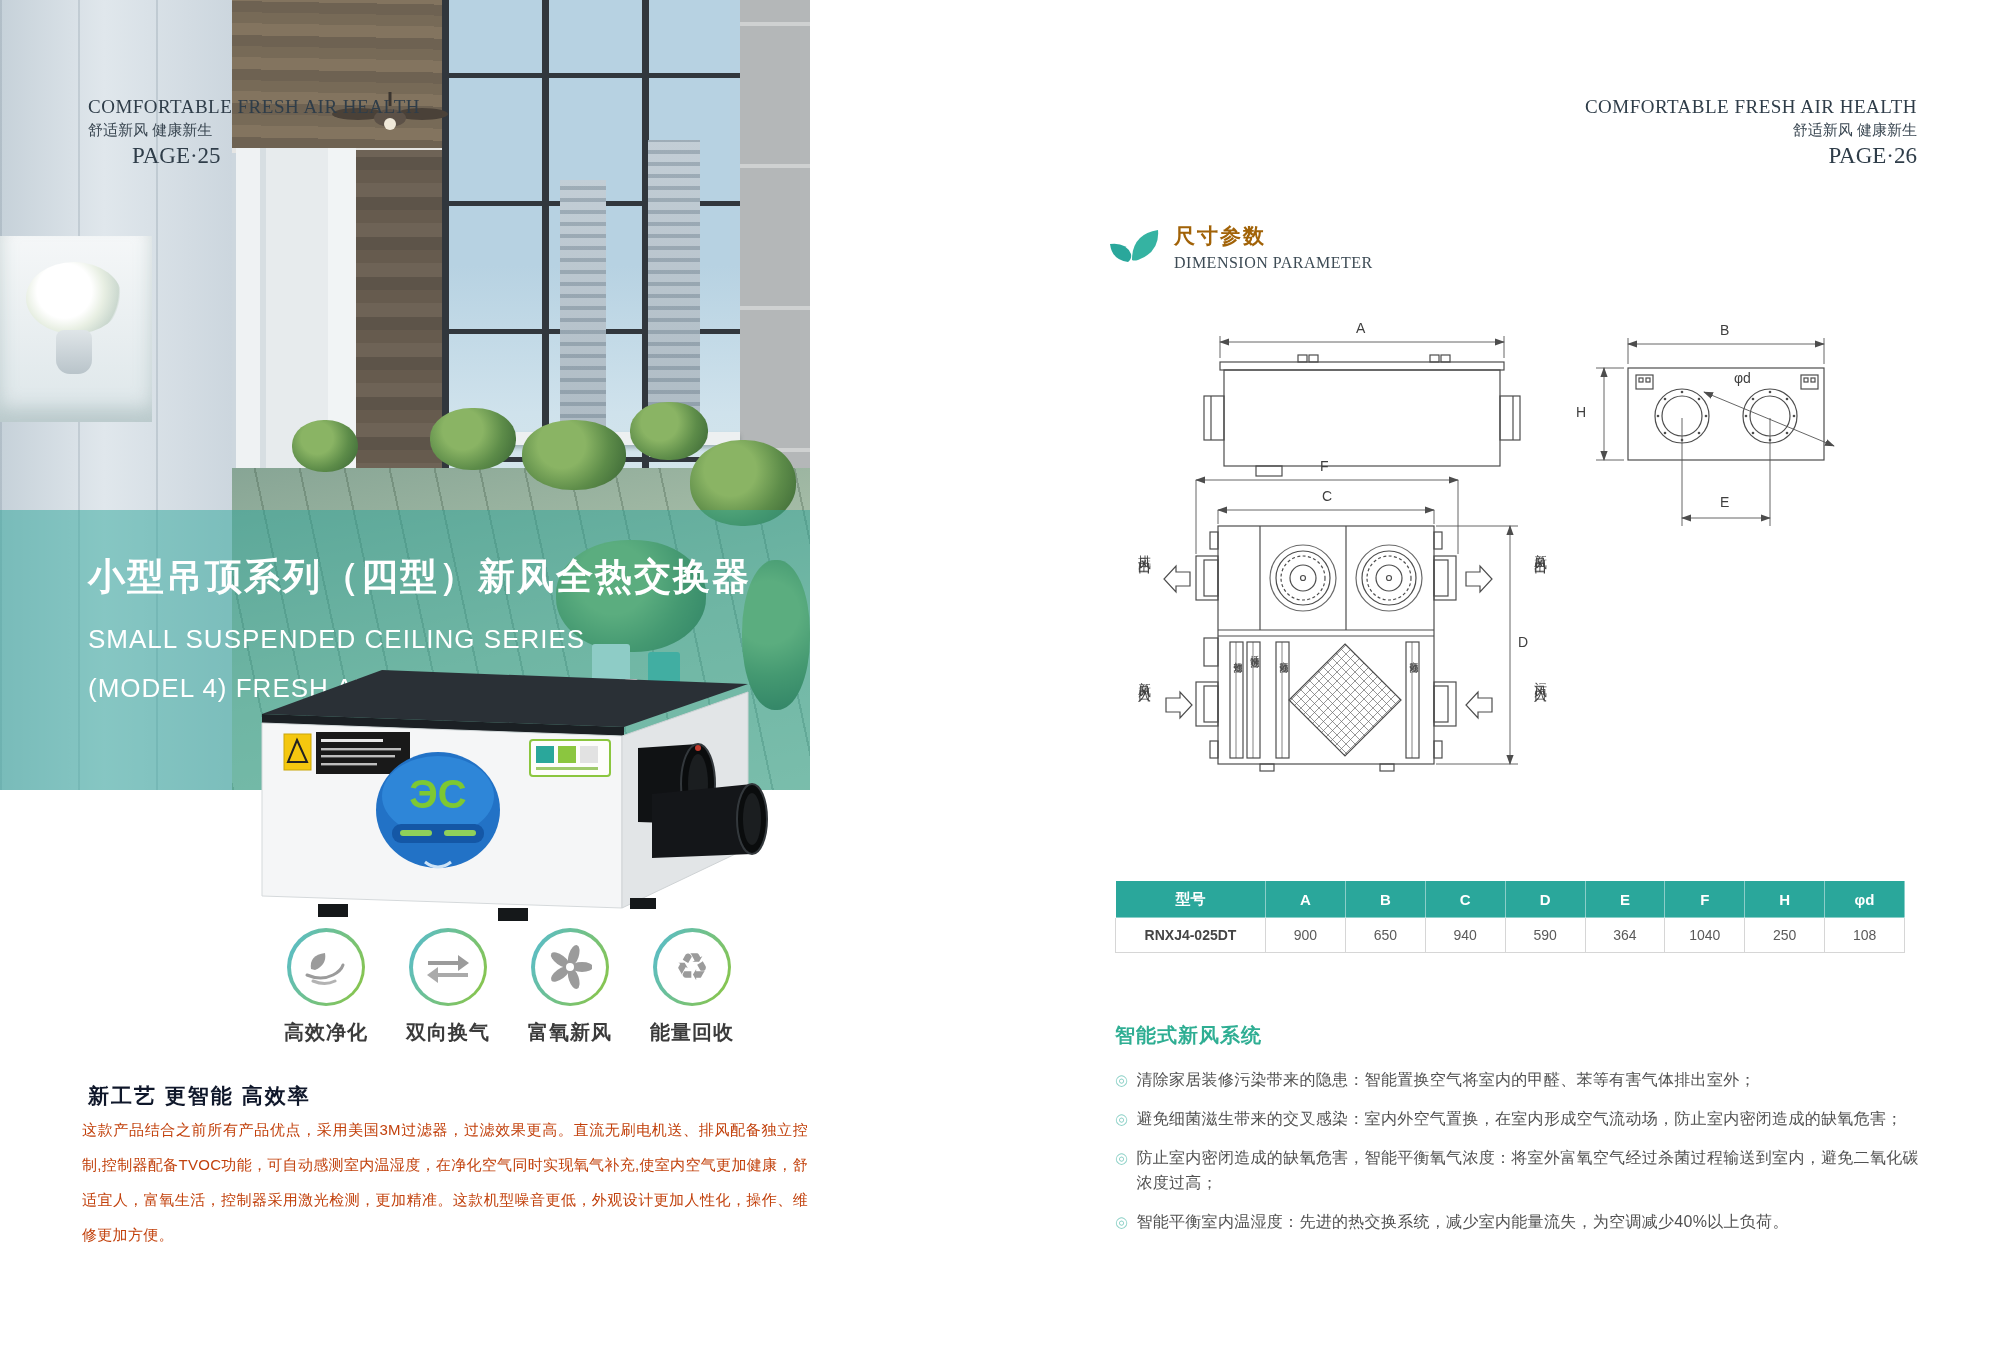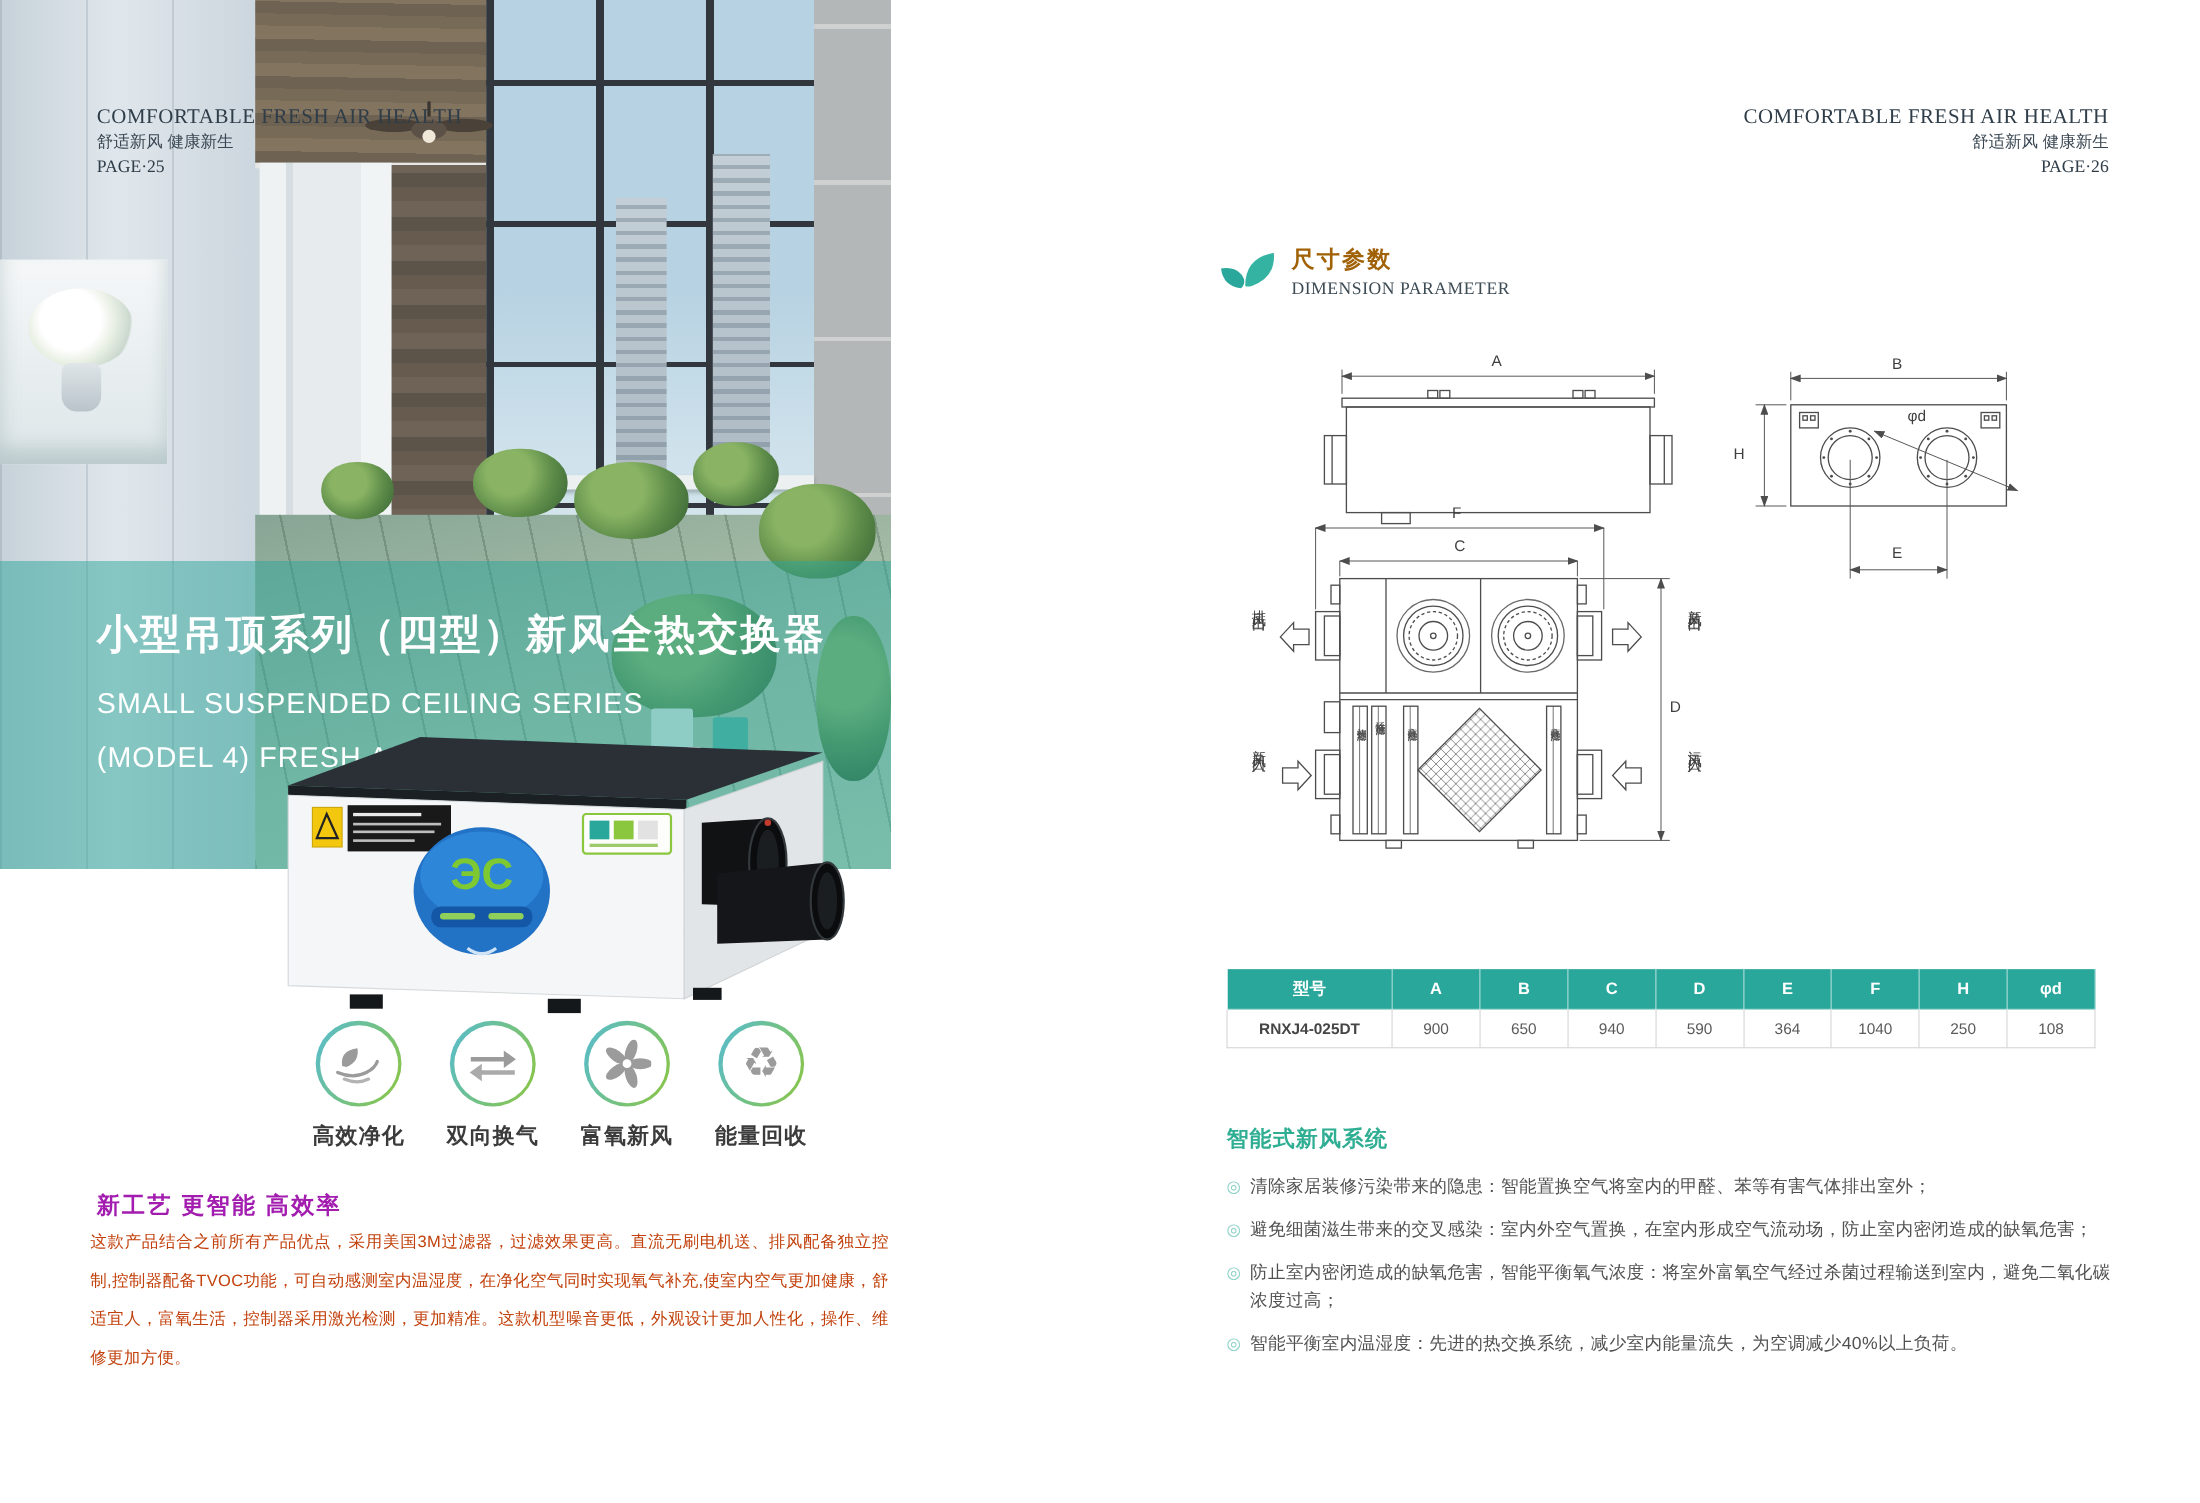--- a/index.html
+++ b/index.html
@@ -50,35 +50,35 @@
   .band{position:absolute;left:0;top:510px;width:810px;height:280px;background:rgba(44,166,154,.50);}
   .hero{position:absolute;left:88px;top:552px;color:#ffffff;}
   .hero h1{margin:0;font-size:37px;font-weight:700;letter-spacing:2px;}
   .hero .en{font-size:26px;font-weight:400;letter-spacing:1px;margin-top:22px;}
   .hero .en + .en{margin-top:18px;}
 
   
   .hdr{line-height:1.25;}
   .hdr .en{font-family:"Liberation Serif",serif;font-size:19px;color:#2f3d49;letter-spacing:.5px;}
   .hdr .cn{font-size:15px;color:#3a4752;margin-top:2px;}
-  .hdr .pg{font-family:"Liberation Serif",serif;font-size:16px;color:#2f3d49;margin-top:2px;}
+  .hdr .pg{font-family:"Liberation Serif",serif;font-size:23px;color:#2f3d49;margin-top:2px;margin-left:44px;}
   .hdr-left{left:88px;top:95px;}
   .hdr-right{right:83px;top:95px;text-align:right;}
 
   
   .features{position:absolute;left:276px;top:928px;display:flex;gap:22px;}
   .feature{width:100px;text-align:center;}
   .fring{width:78px;height:78px;border-radius:50%;margin:0 auto;
      background:linear-gradient(115deg,#56bcd2,#8dc63f);display:flex;align-items:center;justify-content:center;}
   .fring .fin{width:71px;height:71px;border-radius:50%;background:#ffffff;display:flex;align-items:center;justify-content:center;}
   .flabel{margin-top:13px;font-size:20px;font-weight:700;color:#3b3b3b;letter-spacing:1px;}
   .gicon{color:#9b9b9b;font-size:38px;line-height:1;}
 
   
-  .intro-h{position:absolute;left:88px;top:1082px;margin:0;font-size:21px;font-weight:700;color:#a21caf;letter-spacing:2px;}
+  .intro-h{position:absolute;left:88px;top:1082px;margin:0;font-size:21px;font-weight:700;color:#0f172a;letter-spacing:2px;}
   .intro-b{position:absolute;left:82px;top:1112px;width:726px;margin:0;font-size:15px;color:#c2410c;
      line-height:35px;text-align:justify;letter-spacing:.3px;}
 
   
   .sec-head{position:absolute;left:1108px;top:222px;display:flex;align-items:flex-start;gap:14px;}
   .sec-tt .cn{font-size:21px;font-weight:700;color:#a16207;letter-spacing:2px;}
   .sec-tt .en{font-family:"Liberation Serif",serif;font-size:16px;color:#3d4b55;margin-top:4px;letter-spacing:.5px;}
 
   
   .drawing{position:absolute;left:1130px;top:258px;width:790px;height:575px;}

